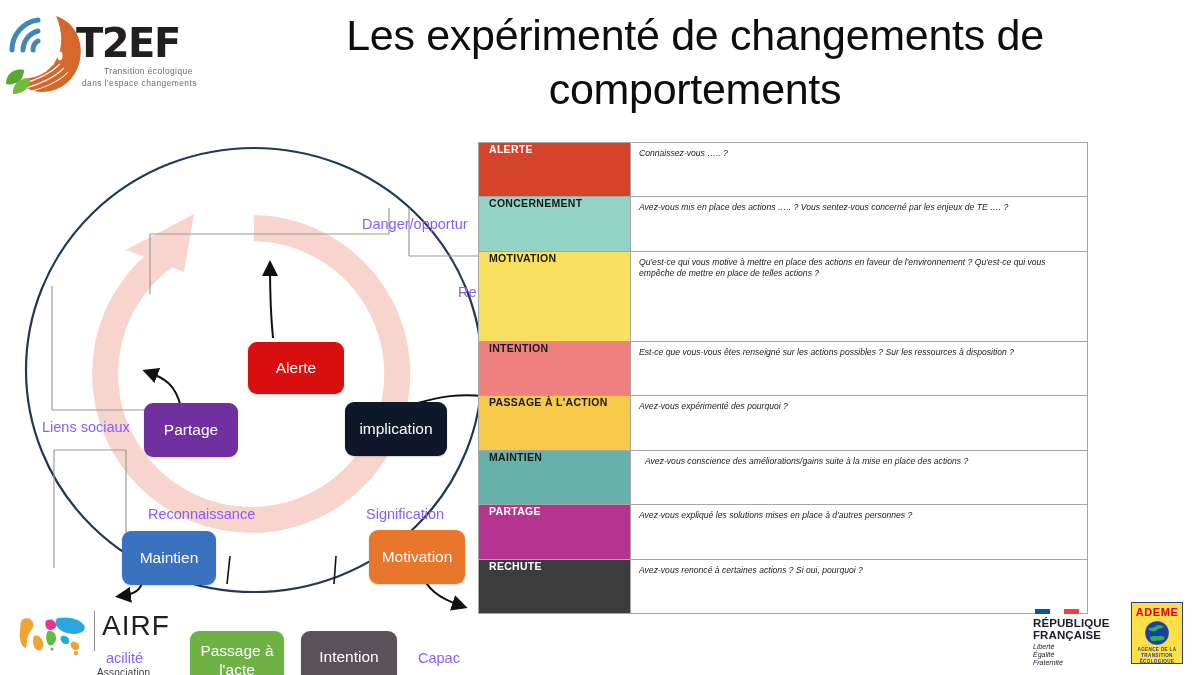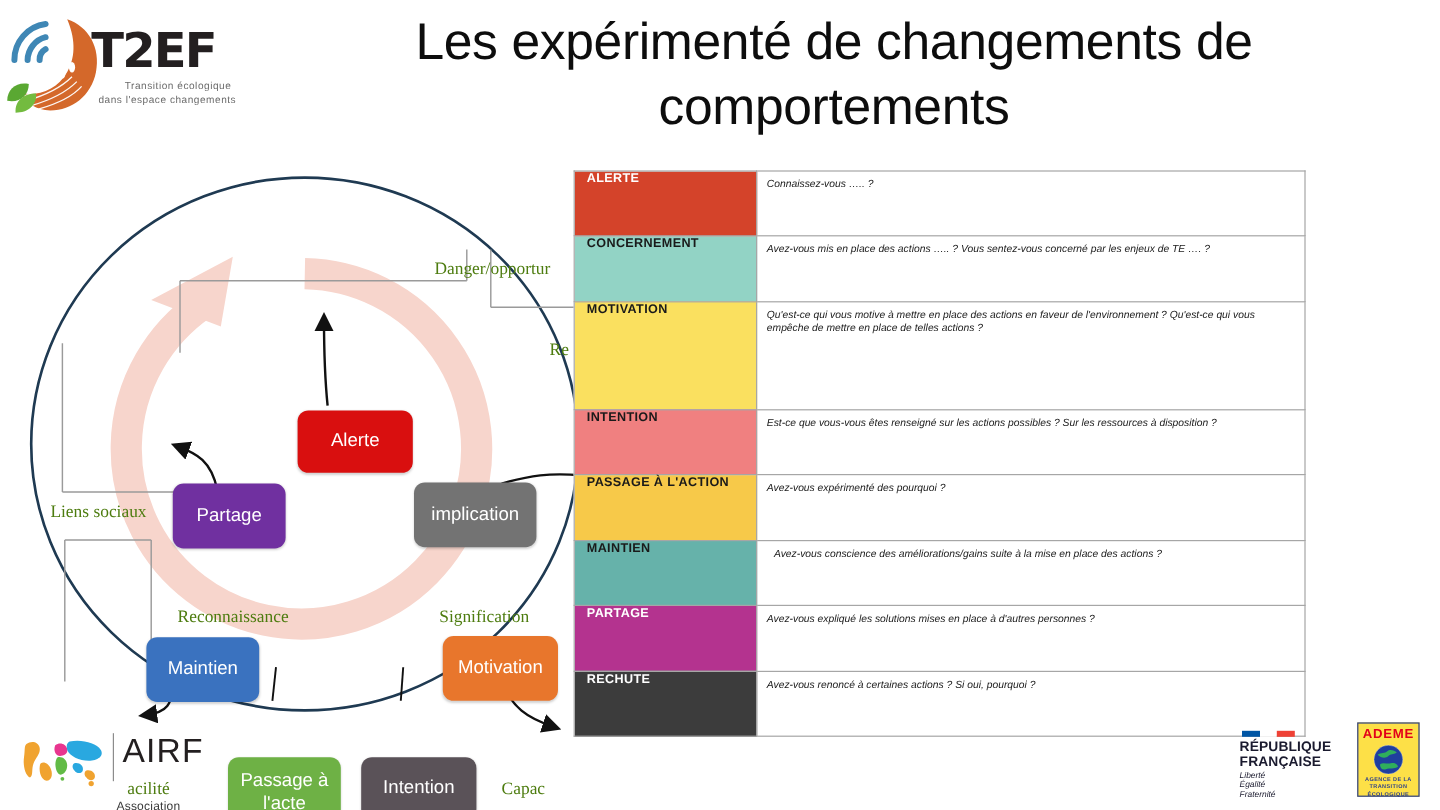--- a/index.html
+++ b/index.html
@@ -36,21 +36,21 @@
   
   #diagram { position: absolute; left: 18px; top: 138px; width: 472px; height: 478px; }
   #diagram svg { position:absolute; left:0; top:0; }
   .node {
     position: absolute; display:flex; align-items:center; justify-content:center;
     text-align:center; color:#fff; border-radius: 9px;
     font-size: 15.5px; line-height: 18px; font-weight: 400;
     box-shadow: 0 1px 2px rgba(0,0,0,.18);
   }
   .outer-label {
-    position: absolute; color: #4d7c0f; font-size: 14.5px; white-space: nowrap; font-family: Liberation Serif, serif;
+    position: absolute; color: #8b5cf6; font-size: 14.5px; white-space: nowrap;
   }
 
   
   #qtable {
     position: absolute; left: 478px; top: 142px;
     width: 610px; height: 472px;
     border-collapse: collapse; background:#fff;
     border: 1px solid #a6a6a6;
   }
   #qtable td { border: 1px solid #a6a6a6; vertical-align: top; }
@@ -189,21 +189,21 @@
         <marker id="ah" markerWidth="8" markerHeight="8" refX="5" refY="4" orient="auto">
           <path d="M0 0 L8 4 L0 8 Z" fill="#111"></path>
         </marker>
       </defs>
     </svg>
 
     <div class="node" style="left:230px; top:204px; width:96px; height:52px; background:#d90f0f;">
       <span>Alerte</span>
     </div>
 
-    <div class="node" style="left:327px; top:264px; width:102px; height:54px; background:#737373;">
+    <div class="node" style="left:327px; top:264px; width:102px; height:54px; background:#0f172a;">
       <span>implication</span>
     </div>
 
     <div class="node" style="left:351px; top:392px; width:96px; height:54px; background:#e8762c;">
       <span>Motivation</span>
     </div>
 
     <div class="node" style="left:283px; top:493px; width:96px; height:52px; background:#5a5258;">
       <span>Intention</span>
     </div>

